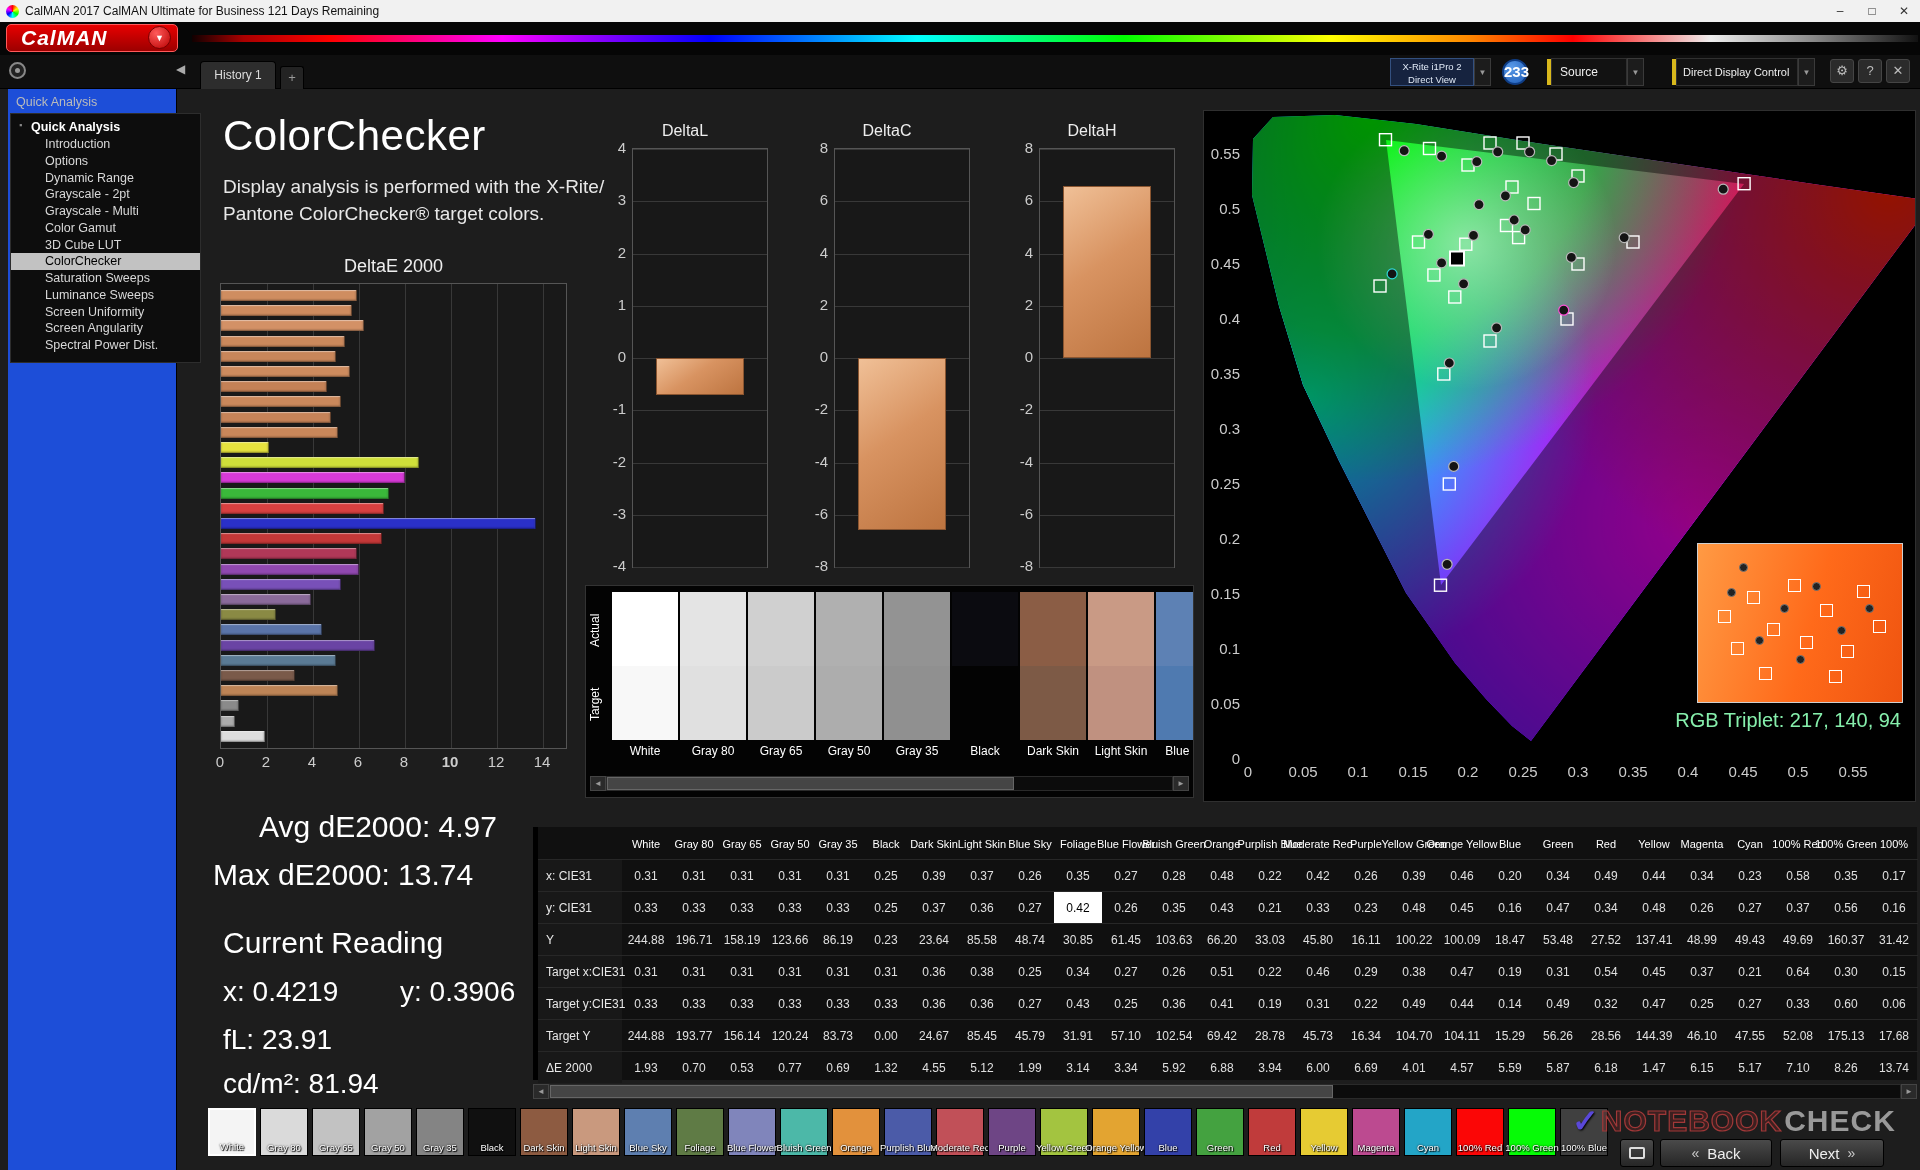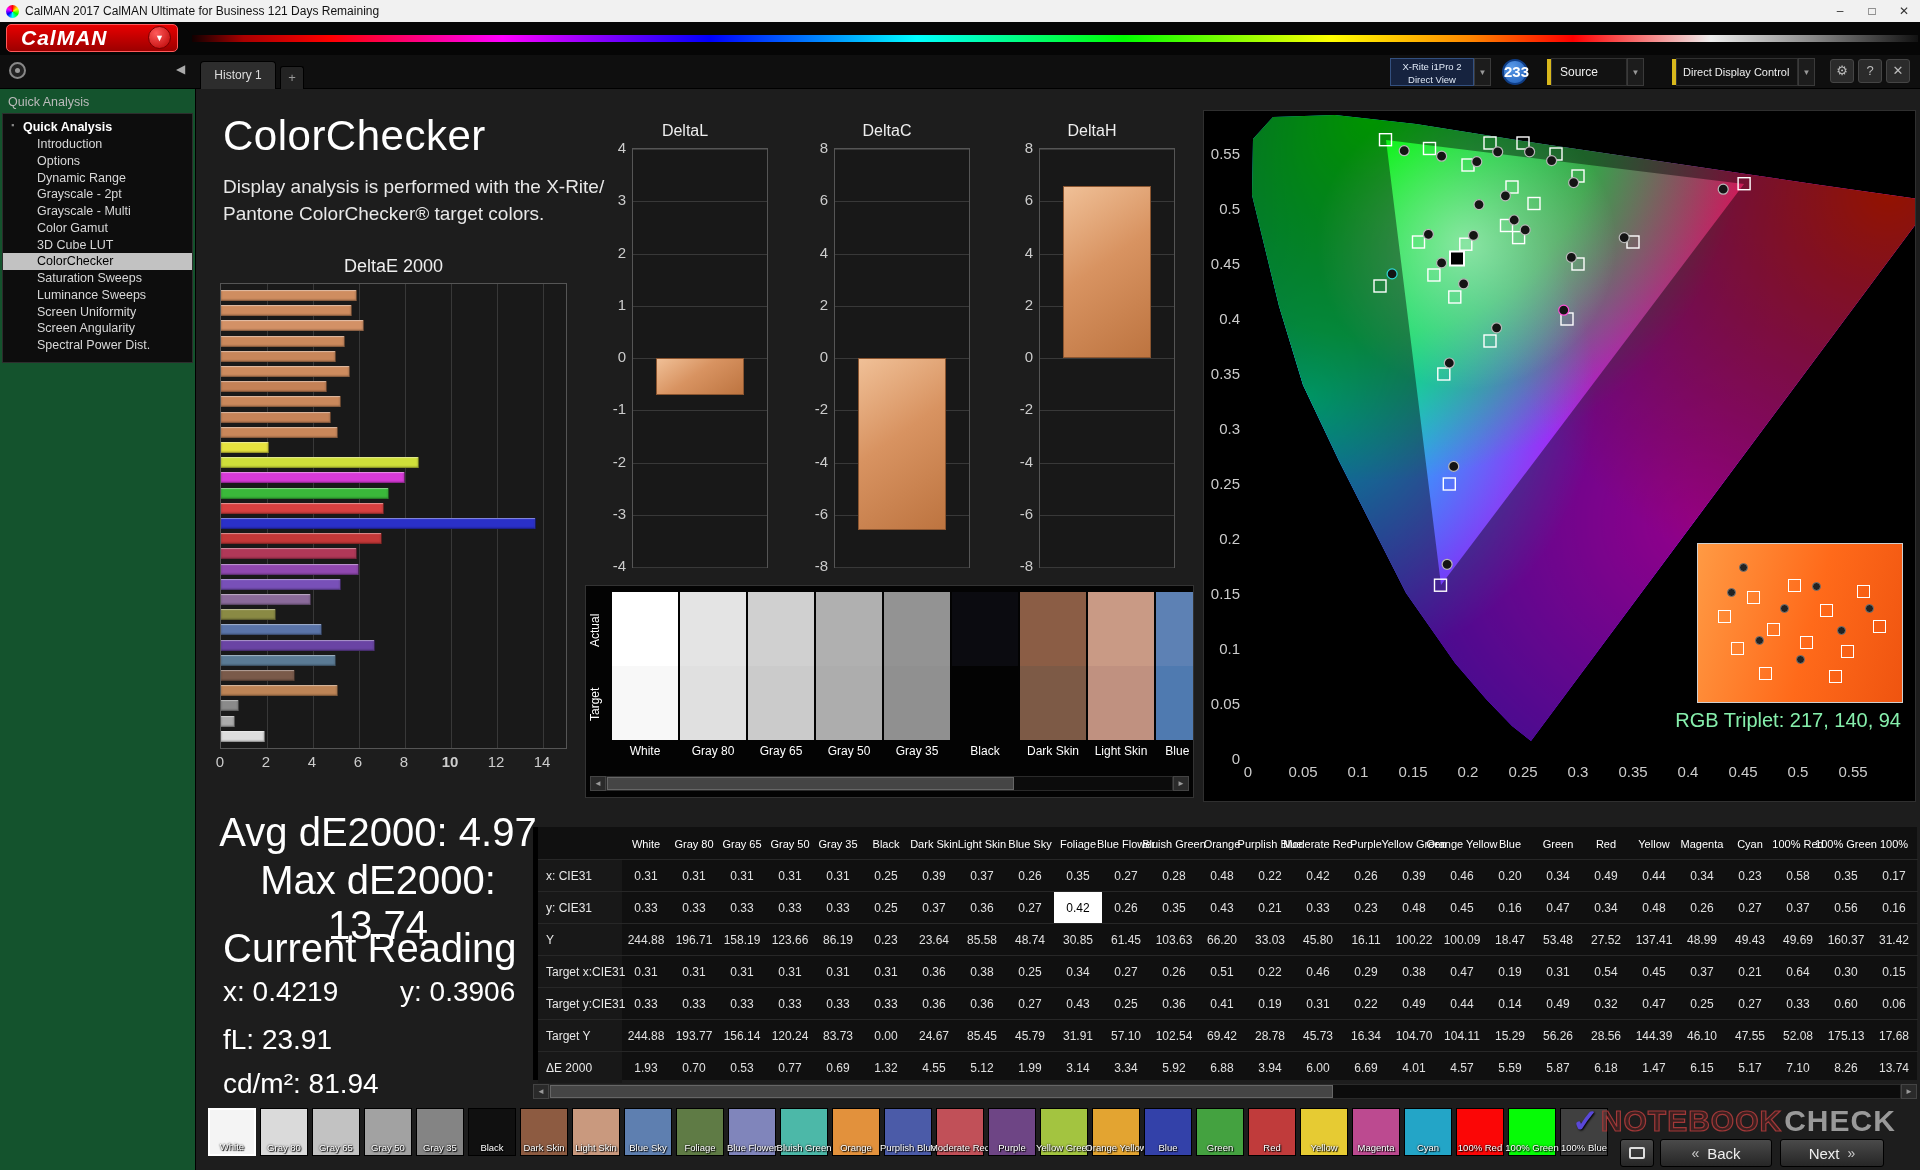--- a/index.html
+++ b/index.html
@@ -33,21 +33,21 @@
 #source-ybar{left:1547px}
 #source-box{position:absolute;left:1551px;top:3px;width:76px;height:28px;background:#121212;border:1px solid #303030;color:#eee;font-size:12px;line-height:26px;padding-left:8px}
 #source-caret{left:1627px}
 #ddc-ybar{left:1672px}
 #ddc-box{position:absolute;left:1676px;top:3px;width:122px;height:28px;background:#121212;border:1px solid #303030;color:#eee;font-size:11px;line-height:26px;padding-left:6px;white-space:nowrap;overflow:hidden}
 #ddc-caret{left:1798px}
 .tool-btn{position:absolute;top:4px;width:24px;height:24px;background:#2b2b2b;border:1px solid #454545;border-radius:3px;color:#bbb;font-size:13px;text-align:center;line-height:22px}
 #btn-gear{left:1830px}#btn-help{left:1858px}#btn-close2{left:1886px}
 
 
-#sidebar{position:absolute;left:0;top:89px;width:196px;height:1081px;background:#14532d;border-right:1px solid #000}
+#sidebar{position:absolute;left:8px;top:89px;width:169px;height:1081px;background:#1d4ed8;border-right:1px solid #000}
 #sidebar-title{position:absolute;left:8px;top:6px;color:#bbb;font-size:12.5px}
 #tree{position:absolute;left:2px;top:24px;width:191px;background:#0d0d0d;border:1px solid #2d2d2d;padding:4px 0 8px}
 .tree-root{padding:2px 0 2px 20px;color:#fff;font-weight:bold;font-size:12.5px;position:relative}
 .tree-root .bullet{position:absolute;left:8px;top:2px;font-size:9px;color:#888}
 .tree-item{padding:1px 0 1px 34px;color:#d8d8d8;font-size:12.5px;line-height:1.18;white-space:nowrap}
 .tree-item.selected{background:#c2c2c2;color:#000}
 
 
 #page-title{position:absolute;left:223px;top:112px;font-size:42px;color:#fff;letter-spacing:0.5px}
 .page-desc{position:absolute;left:223px;font-size:19px;color:#e8e8e8}
@@ -55,23 +55,23 @@
 
 
 #deltae-title{position:absolute;left:220px;top:256px;width:347px;text-align:center;font-size:18px;color:#eee}
 #deltae-plot{position:absolute;left:220px;top:283px;width:347px;height:466px;border:1px solid #555;background:#191919}
 .vgrid{position:absolute;top:0;bottom:0;width:1px;background:#383838}
 .hbar{position:absolute;left:0;height:11px;box-shadow:inset 0 1px 1px rgba(255,255,255,.45),inset 0 -1px 2px rgba(0,0,0,.45);border-right:1px solid rgba(0,0,0,.5)}
 #deltae-xlabels{position:absolute;left:220px;top:753px;width:347px;height:18px}
 #deltae-xlabels .xlab{position:absolute;transform:translateX(-50%);font-size:15px;color:#ccc}
 
 
-.bigstat{position:absolute;color:#fff;font-size:40px}
+.bigstat{position:absolute;color:#fff;font-size:30px}
 #stat-avg{left:213px;top:810px;width:330px;text-align:center}
-#stat-max{left:213px;top:858px;width:330px;text-align:center}
+#stat-max{left:213px;top:858px;width:330px;}
 #stat-current{left:223px;top:926px}
 .midstat{position:absolute;color:#fff;font-size:28px}
 #stat-x{left:223px;top:976px}#stat-y{left:400px;top:976px}
 #stat-fl{left:223px;top:1024px}#stat-cd{left:223px;top:1068px}
 
 
 .vchart{position:absolute;top:122px;width:170px;height:450px}
 #chartL{left:600px}#chartC{left:802px}#chartH{left:1007px}
 .vc-title{position:absolute;left:0;top:0;width:100%;text-align:center;font-size:16px;color:#eee}
 .vc-labels{position:absolute;left:0;top:26px;width:30px;height:420px}

